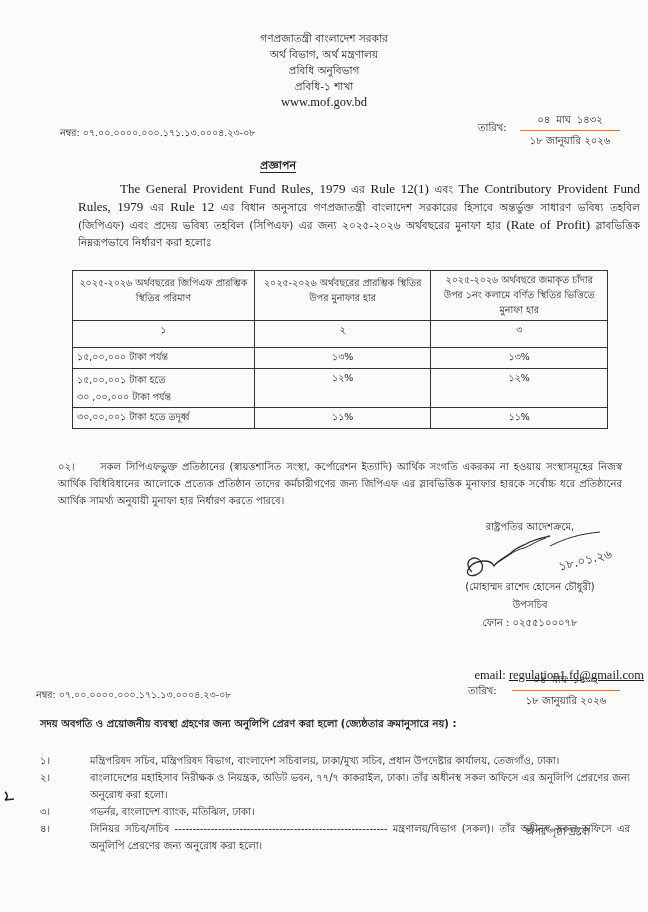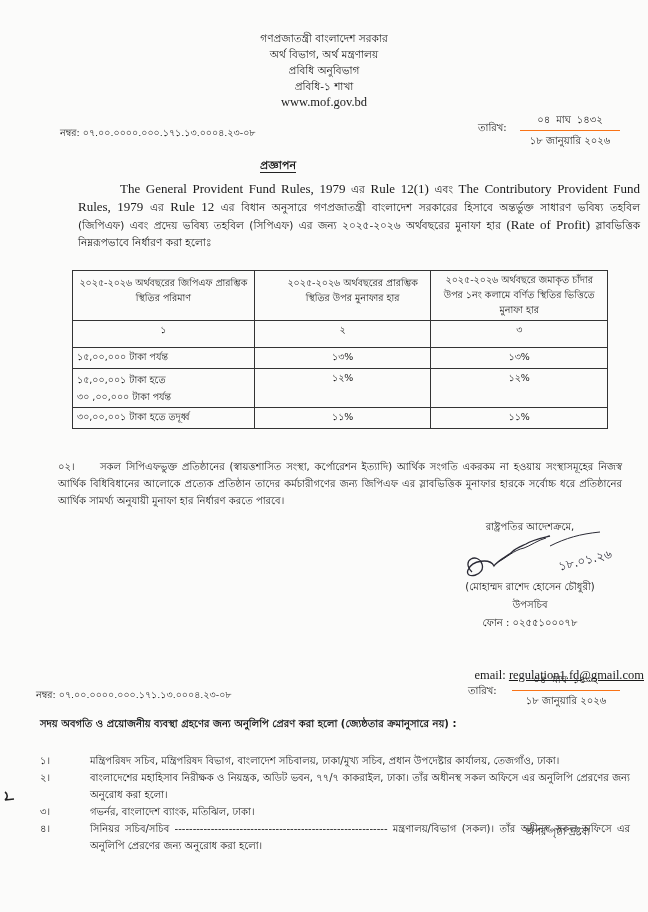--- a/index.html
+++ b/index.html
@@ -59,21 +59,21 @@
 </div>
 
 <div class="abs para" style="top:180px; text-indent:42px;">
   <span class="en">The General Provident Fund Rules, 1979</span><span> এর </span><span class="en">Rule 12(1)</span><span> এবং </span><span class="en">The Contributory Provident Fund Rules, 1979</span><span> এর </span><span class="en">Rule 12</span><span> এর বিধান অনুসারে গণপ্রজাতন্ত্রী বাংলাদেশ সরকারের হিসাবে অন্তর্ভুক্ত সাধারণ ভবিষ্য তহবিল (জিপিএফ) এবং প্রদেয় ভবিষ্য তহবিল (সিপিএফ) এর জন্য ২০২৫-২০২৬ অর্থবছরের মুনাফা হার </span><span class="en">(Rate of Profit)</span><span> স্লাবভিত্তিক নিম্নরূপভাবে নির্ধারণ করা হলোঃ</span>
 </div>
 
 <table class="rates">
   <tbody>
       <tr>
     <td class="c" style="width:34%; padding-top:5px;">২০২৫-২০২৬ অর্থবছরের জিপিএফ প্রারম্ভিক স্থিতির পরিমাণ</td>
-    <td class="c" style="width:33%; padding-top:5px;padding-left:24px;">২০২৫-২০২৬ অর্থবছরের প্রারম্ভিক স্থিতির উপর মুনাফার হার</td>
+    <td class="c" style="width:33%; padding-top:5px;">২০২৫-২০২৬ অর্থবছরের প্রারম্ভিক স্থিতির উপর মুনাফার হার</td>
     <td class="c" style="width:33%;">২০২৫-২০২৬ অর্থবছরে জমাকৃত চাঁদার উপর ১নং কলামে বর্ণিত স্থিতির ভিত্তিতে মুনাফা হার</td>
   </tr>
   <tr>
     <td class="c" style="height:22px;">১</td>
     <td class="c">২</td>
     <td class="c">৩</td>
   </tr>
   <tr>
     <td style="height:16px;"><span>১৫,০০,০০০ টাকা পর্যন্ত</span></td>
     <td class="c">১৩%</td>

